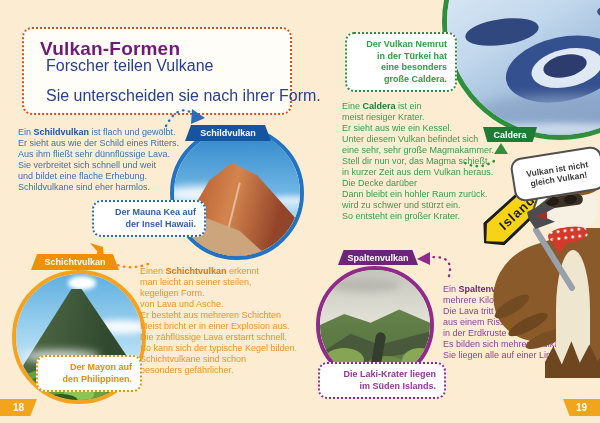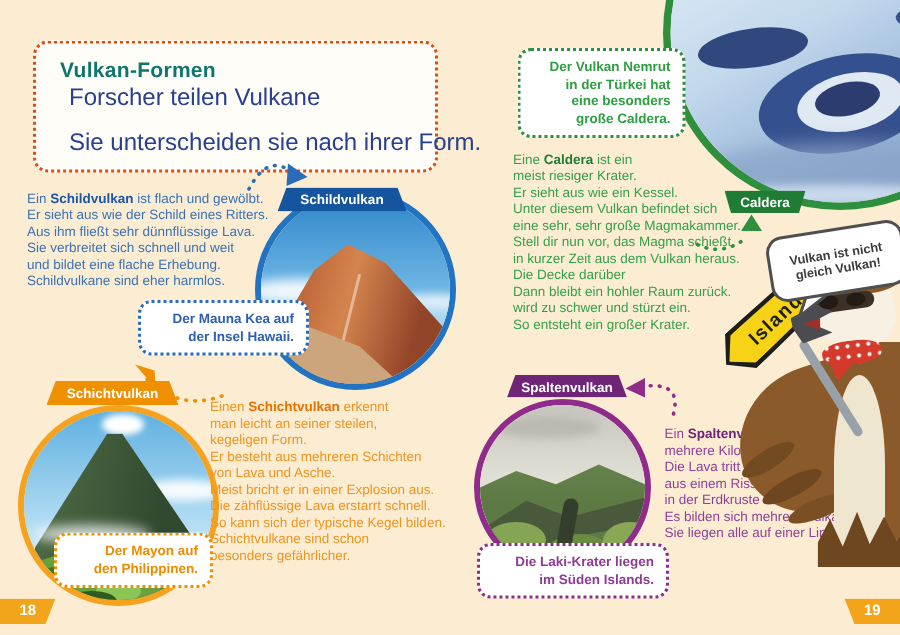--- a/index.html
+++ b/index.html
@@ -2,21 +2,21 @@
 <html><head>
 <meta charset="utf-8">
 <style>
   html,body{margin:0;padding:0;}
   body{width:600px;height:423px;position:relative;overflow:hidden;background:#fbecd2;
        font-family:"Liberation Sans",sans-serif;}
   .abs{position:absolute;}
   
   .title-box{position:absolute;left:22px;top:27px;width:266px;height:84px;background:#fffdf8;
              border:2px dotted #e04b12;border-radius:10px;z-index:12;}
-  .title-box h1{margin:9px 0 0 16px;font-size:14px;color:#0f766e;letter-spacing:.2px;}
+  .title-box h1{margin:9px 0 0 16px;font-size:19px;color:#701a75;letter-spacing:.2px;}
   .intro-line{position:absolute;left:22px;font-size:16px;line-height:15px;color:#28408d;white-space:nowrap;}
   
   .para{position:absolute;font-size:9px;line-height:11px;z-index:12;}
   .pline{white-space:nowrap;}
   .term{font-weight:bold;}
   .p-blue{color:#3a72b8;}   .p-blue .term{color:#1c56a8;}
   .p-orange{color:#f0941e;} .p-orange .term{color:#e87200;}
   .p-green{color:#35a04c;}  .p-green .term{color:#1e7c35;}
   .p-purple{color:#90409a;} .p-purple .term{color:#6f2577;}
   
@@ -64,22 +64,22 @@
   <div class="pline">Aus ihm fließt sehr dünnflüssige Lava.</div>
   <div class="pline">Sie verbreitet sich schnell und weit</div>
   <div class="pline">und bildet eine flache Erhebung.</div>
   <div class="pline">Schildvulkane sind eher harmlos.</div>
 </div>
 
 <div class="para p-orange" style="left:140px;top:266px;">
   <div class="pline"><span>Einen </span><span class="term">Schichtvulkan</span><span> erkennt</span></div>
   <div class="pline">man leicht an seiner steilen,</div>
   <div class="pline">kegeligen Form.</div>
+  <div class="pline">von Lava und Asche.</div>
   <div class="pline">Er besteht aus mehreren Schichten</div>
-  <div class="pline">von Lava und Asche.</div>
   <div class="pline">Meist bricht er in einer Explosion aus.</div>
   <div class="pline">Die zähflüssige Lava erstarrt schnell.</div>
   <div class="pline">So kann sich der typische Kegel bilden.</div>
   <div class="pline">Schichtvulkane sind schon</div>
   <div class="pline">besonders gefährlicher.</div>
 </div>
 
 <div class="para p-green" style="left:342px;top:101px;">
   <div class="pline"><span>Eine </span><span class="term">Caldera</span><span> ist ein</span></div>
   <div class="pline">meist riesiger Krater.</div>

